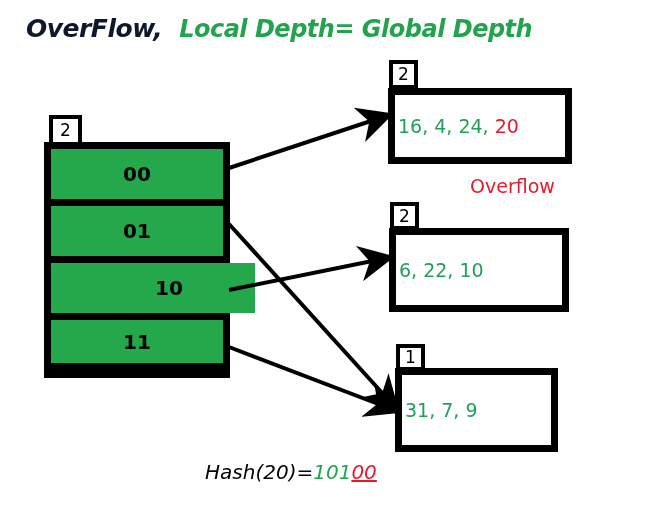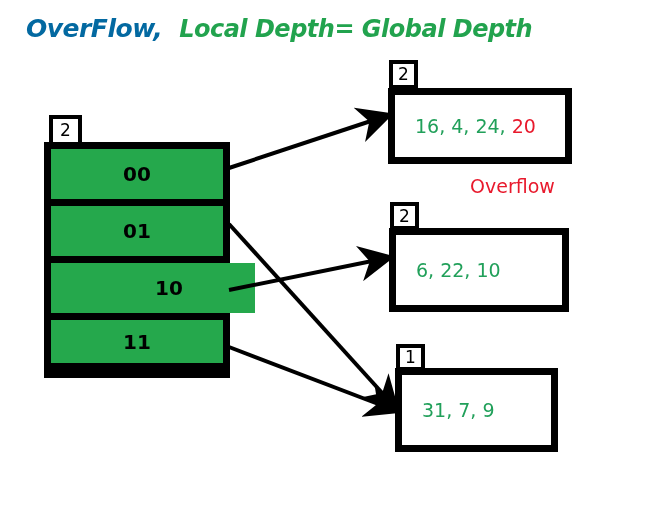--- a/index.html
+++ b/index.html
@@ -26,21 +26,21 @@
     position: absolute;
     left: 26px;
     top: 14px;
     white-space: nowrap;
     font-family: "DejaVu Sans", sans-serif;
     font-weight: bold;
     font-style: italic;
     font-size: 25px;
     letter-spacing: -0.5px;
   }
-  .title .t-red   { color: #0369a1; }
+  .title .t-red   { color: #0f172a; }
   .title .t-green { color: #22a34e; margin-left: 17px; font-size: 24px; }
 
   
   #directory {
     position: absolute;
     left: 44px;
     top: 142px;
     width: 186px;
     height: 236px;
     background: #000000;
@@ -100,21 +100,21 @@
   .bucket {
     position: absolute;
     background: #ffffff;
     border: 7px solid #000000;
     box-sizing: border-box;
     display: flex;
     align-items: center;
     z-index: 4;
   }
   .bucket-text {
-    padding-left: 20px;
+    padding-left: 3px;
     font-family: "DejaVu Sans", sans-serif;
     font-size: 19px;
     color: #21a05a;
     white-space: nowrap;
   }
   .bucket-text .ov { color: #e8192c; }
   #bucket0 { left: 388px; top: 88px;  width: 184px; height: 76px; }
   #bucket1 { left: 389px; top: 228px; width: 180px; height: 84px; }
   #bucket2 { left: 395px; top: 368px; width: 163px; height: 84px; }
 
@@ -202,14 +202,17 @@
     </div>
   </div>
 
   <div class="badge" id="bucket2-badge">1</div>
   <div class="bucket" id="bucket2">
     <div class="bucket-text">
       <span>31, 7, 9</span>
     </div>
   </div>
 
+  <div id="hash-caption">
+    <span>Hash(20)=</span><span class="h-green">101</span><span class="h-red">00</span>
+  </div>
 
 </div>
 
 </body></html>

